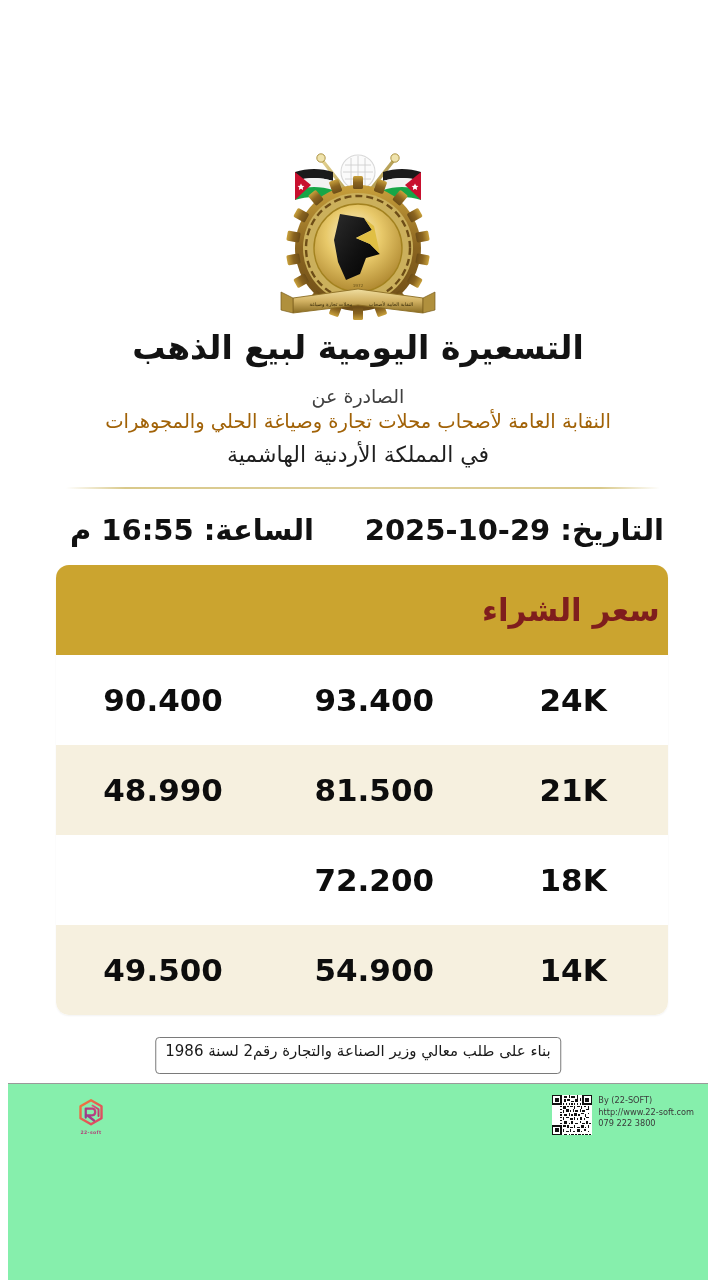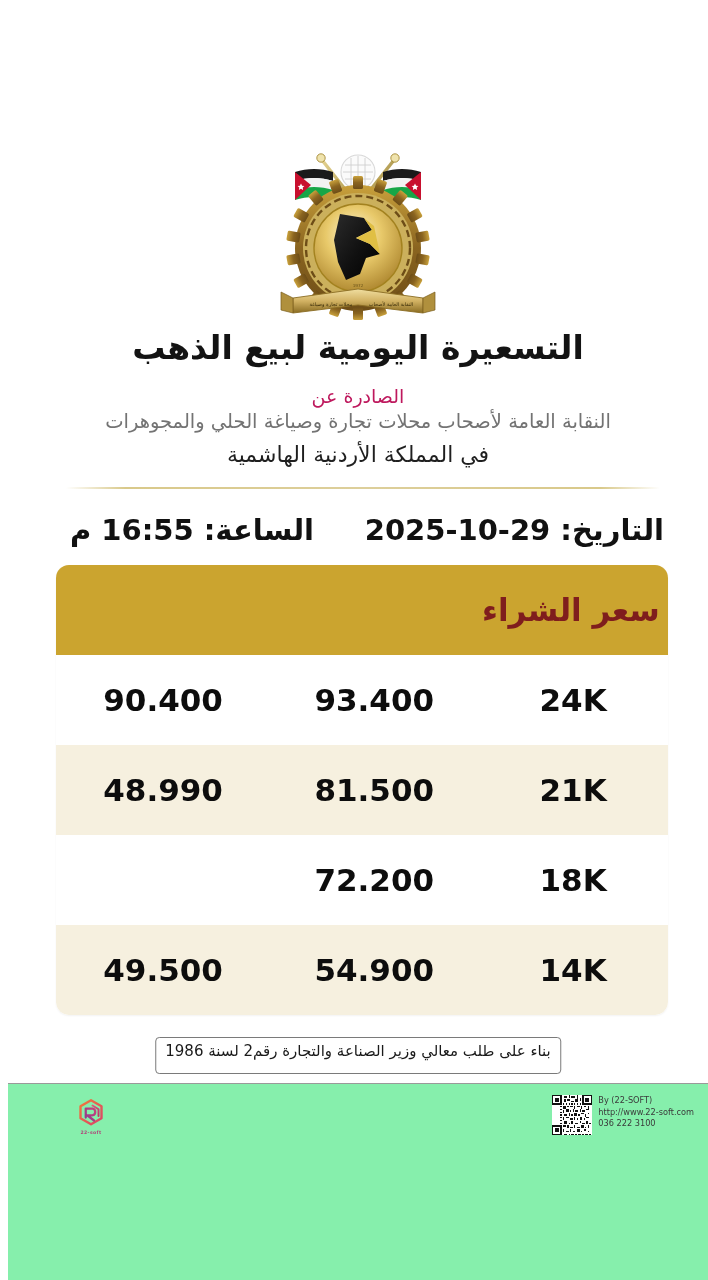--- a/index.html
+++ b/index.html
@@ -37,28 +37,28 @@
     font-size: 33px;
     font-weight: 700;
     color: #131313;
     letter-spacing: 0px;
     line-height: 1.22;
     direction: rtl;
   }
   .sub-line-1 {
     margin-top: 17px;
     font-size: 19px;
-    color: #be185d;
+    color: #404040;
     font-weight: 400;
     direction: rtl;
   }
   .sub-line-2 {
     margin-top: 3px;
     font-size: 19.5px;
-    color: #737373;
+    color: #a16207;
     font-weight: 400;
     direction: rtl;
   }
   .sub-line-3 {
     margin-top: 9px;
     font-size: 22px;
     color: #1f1f1f;
     font-weight: 400;
     direction: rtl;
   }
@@ -458,21 +458,21 @@
         <path d="M13,14 L13,26 M13,14 L22,14 a4.6,4.6 0 0 1 0,9 L15,23 L24,30" fill="none" stroke="url(#vg3)" stroke-width="3" stroke-linecap="round" stroke-linejoin="round"></path>
         <path d="M22,10 L30,15 L30,24" fill="none" stroke="url(#vg1)" stroke-width="2.6" stroke-linecap="round"></path>
       </svg>
       <div class="vendor-logo-caption">22-soft</div>
     </div>
 
     <div class="qr-block">
       <div class="qr-text">
         <div class="qr-line">By (22-SOFT)</div>
         <div class="qr-line">http://www.22-soft.com</div>
-        <div class="qr-line">036 222 3100</div>
+        <div class="qr-line">079 222 3800</div>
       </div>
       <svg class="qr-img" viewBox="0 0 29 29" shape-rendering="crispEdges">
         <rect width="29" height="29" fill="#ffffff"></rect>
         <g fill="#111111">
 
           <rect x="0" y="0" width="7" height="1"></rect>
             <rect x="0" y="6" width="7" height="1"></rect>
           <rect x="0" y="0" width="1" height="7"></rect>
             <rect x="6" y="0" width="1" height="7"></rect>
           <rect x="2" y="2" width="3" height="3"></rect>

